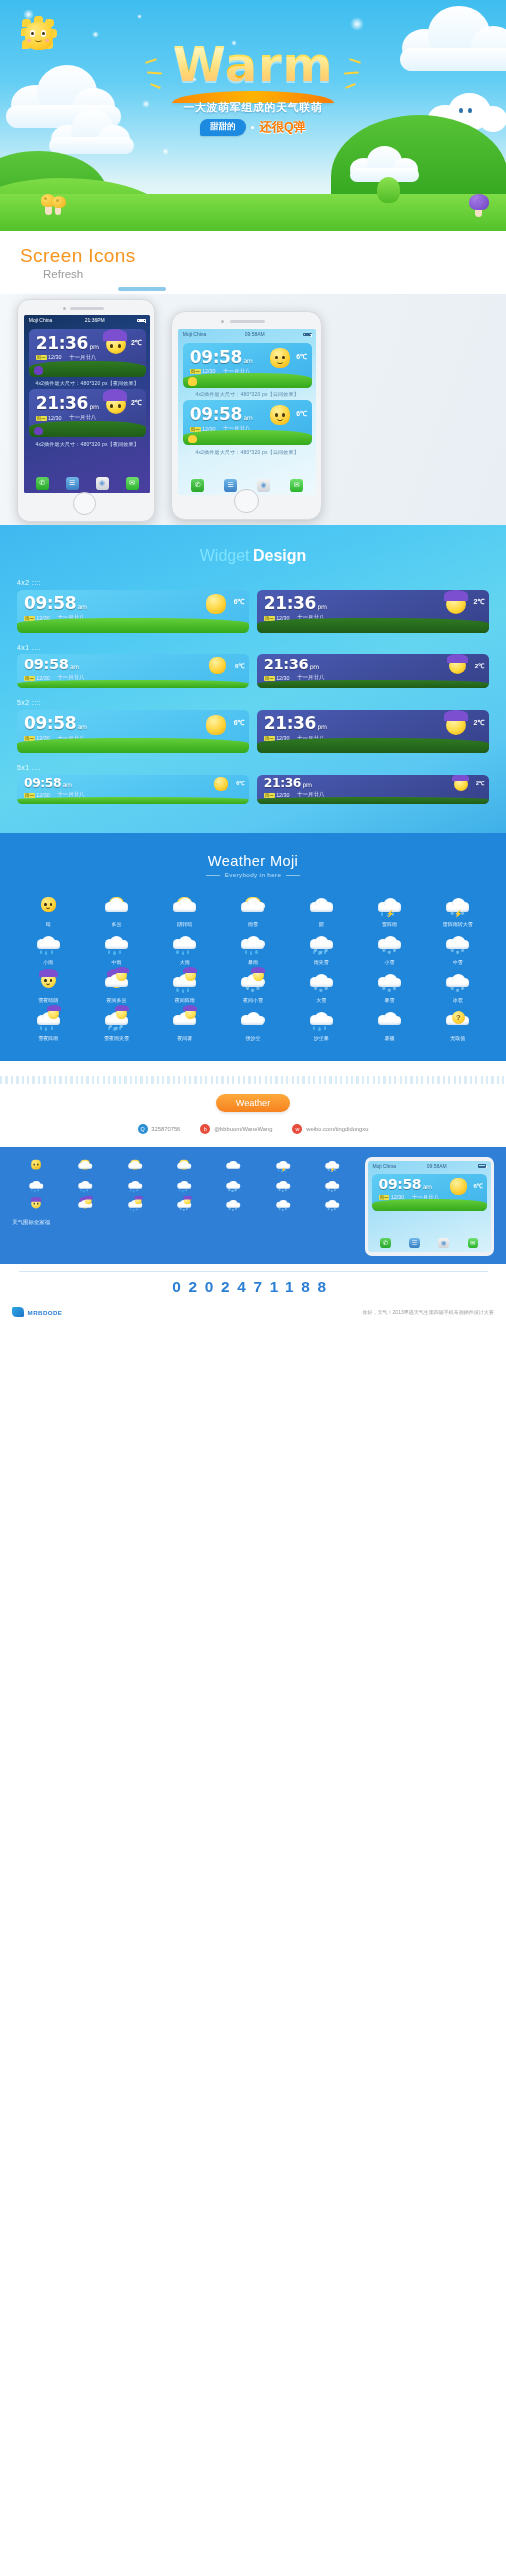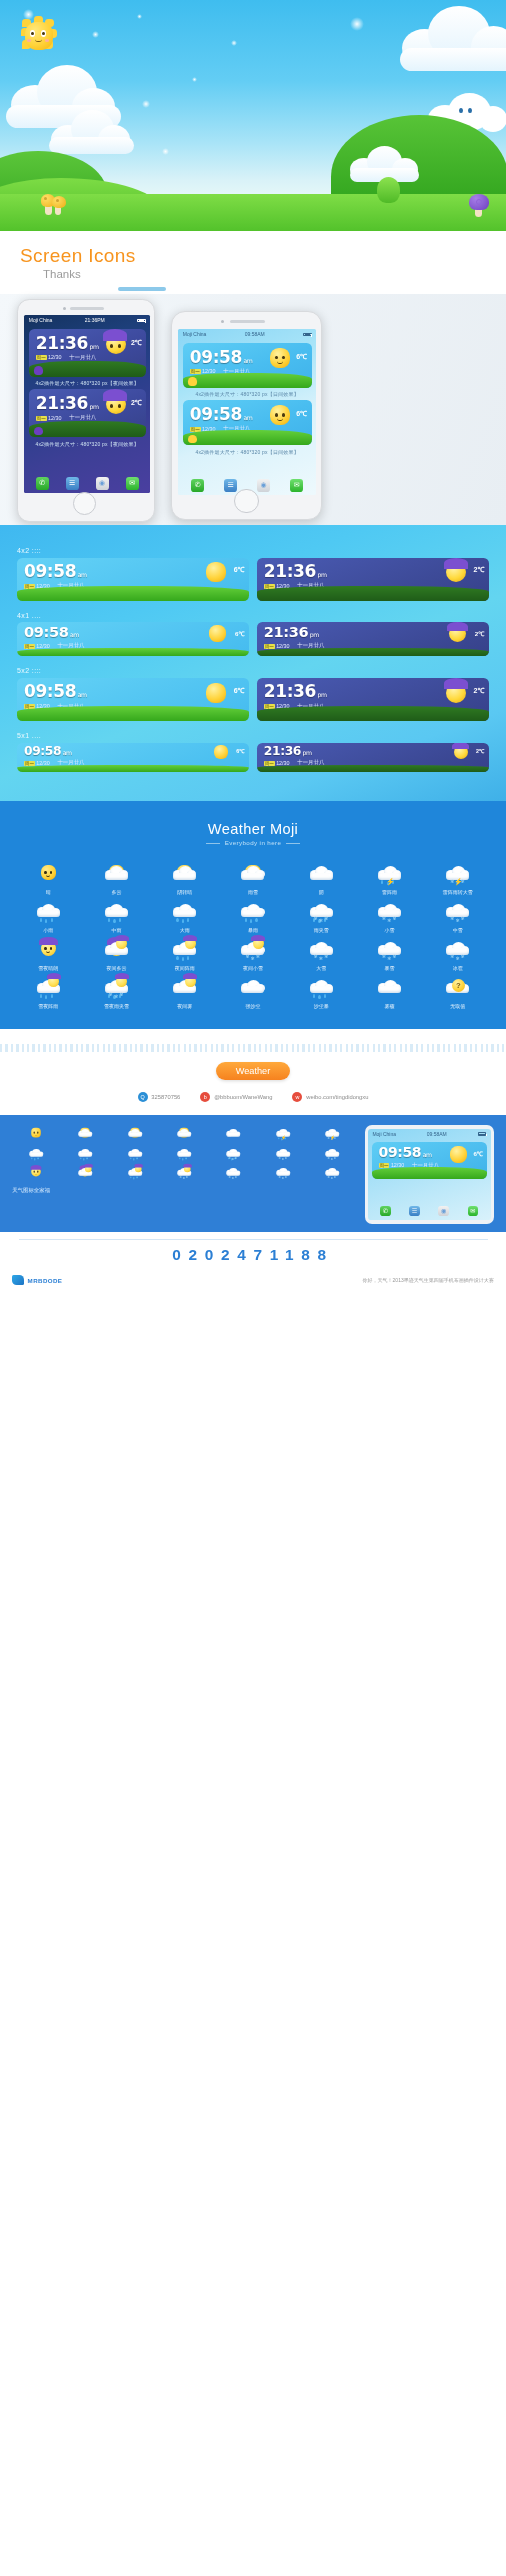--- a/index.html
+++ b/index.html
@@ -255,20 +255,40 @@
       <div class="sun-ray" style="left:2.3px;top:23px;"></div>
       <div class="sun-body">
         <div class="face-eye" style="left:5.4px;top:8.5px;"></div>
         <div class="face-eye" style="left:16px;top:8.5px;"></div>
         <div class="cheek" style="left:2.3px;top:17px;"></div>
         <div class="cheek" style="left:20px;top:17px;"></div>
         <div class="smile" style="left:10px;top:17px;"></div>
       </div>
     </div>
 
+    <div class="warm-wrap">
+      <div style="position:relative;display:inline-block;">
+        <div class="warm-rays">
+          <span class="ray" style="left:-28px;top:12.3px;width:12.3px;height:2.3px;transform:rotate(-18deg);"></span>
+          <span class="ray" style="left:-26px;top:24.6px;width:15.4px;height:2.3px;transform:rotate(4deg);"></span>
+          <span class="ray" style="left:-23px;top:37px;width:10.8px;height:2.3px;transform:rotate(22deg);"></span>
+          <span class="ray" style="right:-28px;top:12.3px;width:12.3px;height:2.3px;transform:rotate(18deg);"></span>
+          <span class="ray" style="right:-26px;top:24.6px;width:15.4px;height:2.3px;transform:rotate(-4deg);"></span>
+          <span class="ray" style="right:-23px;top:37px;width:10.8px;height:2.3px;transform:rotate(-22deg);"></span>
+        </div>
+        <div class="warm-title">Warm</div>
+      </div>
+      <div class="warm-arc"></div>
+      <div class="warm-sub">一大波萌军组成的天气联萌</div>
+      <div class="warm-tagrow">
+        <span class="tag-blue">甜甜的</span>
+        <span class="tag-dot"></span>
+        <span class="tag-orange">还很Q弹</span>
+      </div>
+    </div>
 
     <div class="hill" style="left:-31px;top:151px;width:138px;height:85px;background:linear-gradient(180deg,#5cc63a,#2da01c);"></div>
     <div class="hill" style="left:331px;top:115px;width:177px;height:123px;background:linear-gradient(180deg,#58c437,#239915);"></div>
     <div class="cloudgrp" style="left:350px;top:146px;width:69px;height:35px;">
       <i style="left:0px;top:12.3px;width:28px;height:23px;"></i>
       <i style="left:17px;top:0px;width:35px;height:31px;"></i>
       <i style="left:42px;top:12.3px;width:26px;height:23px;"></i>
       <i style="left:0px;top:21.5px;width:69px;height:14px;border-radius:7.7px;"></i>
     </div>
     <div class="hill" style="left:-23px;top:178px;width:185px;height:62px;background:linear-gradient(180deg,#7ddc45,#42b521);border-radius:50% 60% 0 0;"></div>
@@ -287,21 +307,21 @@
       <div class="mush-stem" style="left:6.2px;top:12.3px;width:7px;height:10.8px;"></div>
       <div class="mush-cap" style="left:0px;top:0px;width:20px;height:16px;background:radial-gradient(circle at 35% 28%,#a87fe8,#6c3fc0);"></div>
       <div style="position:absolute;left:7px;top:4.6px;width:6.2px;height:6.2px;border:1.2px solid #8f63d8;border-radius:50%;"></div>
     </div>
   </div>
 
 
   <div class="section-white">
     <div class="sshow-head">
       <div class="sshow-title">Screen Icons</div>
-      <div class="sshow-sub">Thanks</div>
+      <div class="sshow-sub">Refresh</div>
       <div class="sshow-bar"></div>
     </div>
 
     <div class="phones">
 
       <div class="phone" style="left:17px;top:4.6px;width:138px;height:223px;">
         <div class="speaker" style="left:52px;top:7px;width:34px;height:3.1px;"></div>
         <div class="cam" style="left:45px;top:7px;width:3.1px;height:3.1px;"></div>
         <div class="screen" style="left:6.2px;top:15.4px;width:126px;height:178px;border-radius:1.5px;
              background:linear-gradient(160deg,#14325f 0%,#1d3f7a 22%,#2b3f8c 48%,#3c3f95 70%,#4a3fa0 100%);">
@@ -453,20 +473,24 @@
             <div class="di" style="background:linear-gradient(180deg,#6fe06f,#2cb42c);">✉</div>
           </div>
         </div>
         <div class="homebtn" style="left:62px;bottom:6.2px;width:24.6px;height:24.6px;"></div>
       </div>
 
     </div>
   </div>
 
   <div class="wd-section">
+    <div class="wd-head">
+      <span class="a">Widget</span>
+      <span class="b">Design</span>
+    </div>
 
     <div class="wd-group">
       <div class="wd-label">4x2 ::::</div>
       <div class="wd-row">
         <div class="wcard" style="height:43px;background:linear-gradient(160deg,#64d2f6,#45bbef);">
           <div class="top">
             <div class="wtime"><span>09:58</span><small>am</small></div>
             <div class="wdate">
               <span><span class="chip">周一</span> <span>12/30</span></span>
               <span>十一月廿八</span>

